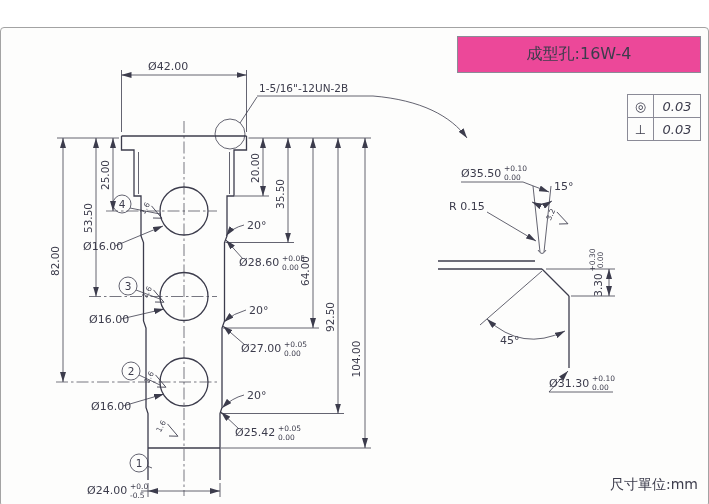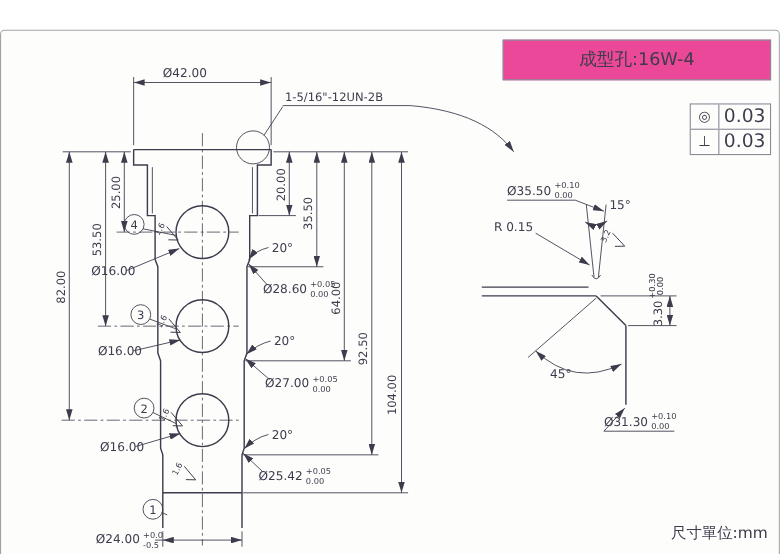--- a/index.html
+++ b/index.html
@@ -4,21 +4,21 @@
 <style>
   html,body{margin:0;padding:0;background:#ffffff;}
   .page{position:relative;width:709px;height:480px;background:#fdfdfc;border:1px solid #a3a3a3;
         border-radius:4px;font-family:"DejaVu Sans",sans-serif;color:#3c3c4c;overflow:hidden;box-sizing:border-box;margin-top:27px;}
   .title-block{position:absolute;left:456px;top:8px;width:242px;height:35px;border:1px solid #8b8b97;
         display:flex;align-items:center;justify-content:center;font-size:16px;background:#ec4899;}
   .tol-table{position:absolute;left:626px;top:66px;width:72px;border:1px solid #8b8b97;background:#fdfdfc;}
   .tol-row{display:flex;height:22px;}
   .tol-row + .tol-row{border-top:1px solid #8b8b97;}
   .tol-sym{width:25px;border-right:1px solid #8b8b97;display:flex;align-items:center;justify-content:center;font-size:13px;}
-  .tol-val{flex:1;display:flex;align-items:center;justify-content:center;font-size:17px;}
+  .tol-val{flex:1;display:flex;align-items:center;justify-content:center;font-size:13px;font-style:italic;}
   .units{position:absolute;right:10px;bottom:12px;font-size:14px;}
   svg.drawing{position:absolute;left:0;top:0;}
   svg text{fill:#3c3c4c;font-family:"DejaVu Sans",sans-serif;}
   .ln{stroke:#3c3c4c;stroke-width:1.3;fill:none;}
   .thin{stroke:#3c3c4c;stroke-width:0.8;fill:none;}
   .cl{stroke:#3c3c4c;stroke-width:0.7;fill:none;stroke-dasharray:12 3 2.5 3;}
   .t11{font-size:11px;} .t10{font-size:10.5px;} .t7{font-size:7.5px;}
 </style>
 </head>
 <body>

